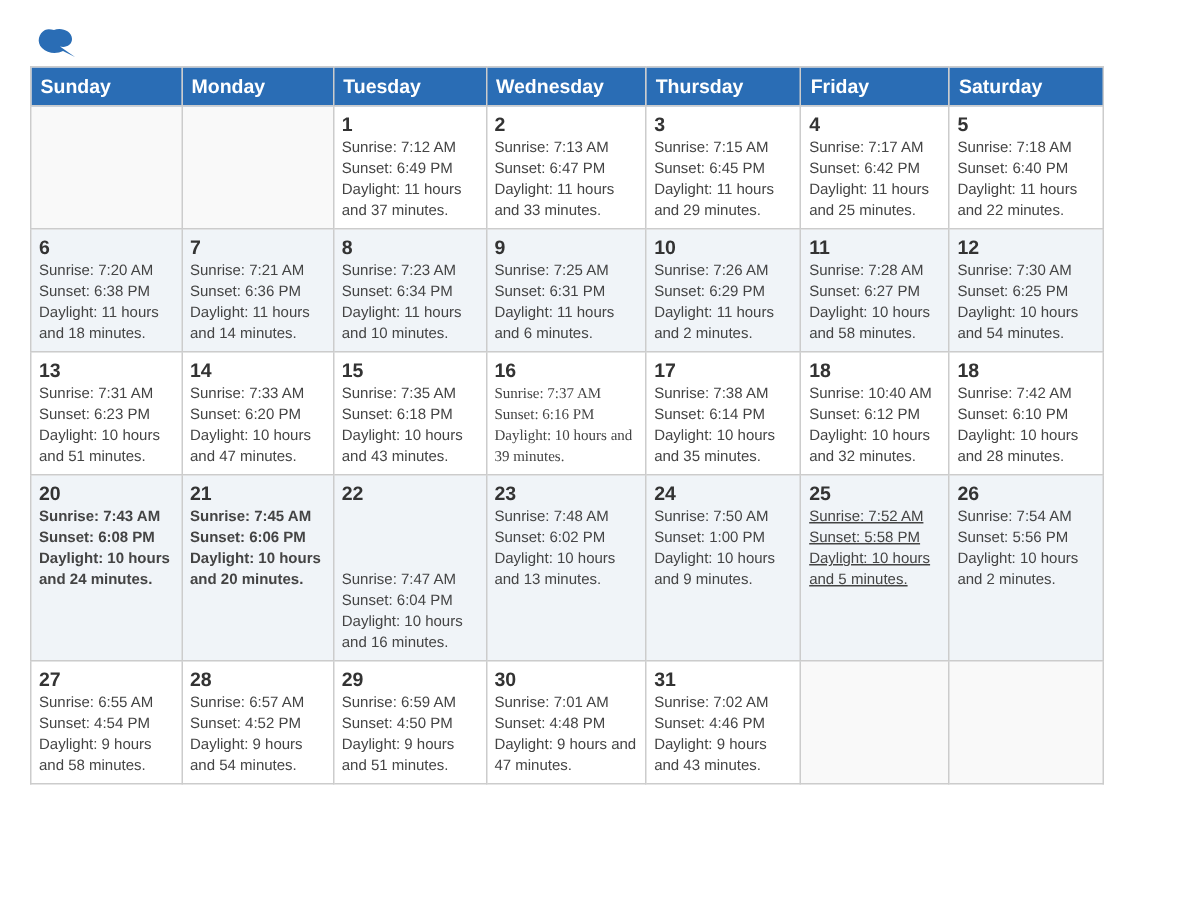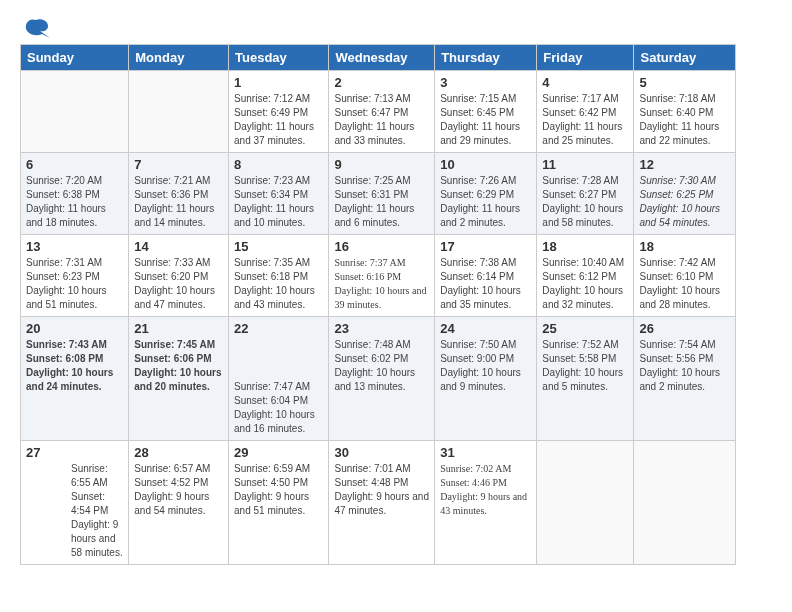--- a/index.html
+++ b/index.html
@@ -189,21 +189,21 @@
 Daylight: 11 hours and 2 minutes.</div>
           </td>
           <td>
             <span class="day-num">11</span>
             <div class="day-info" style="white-space: pre-line;">Sunrise: 7:28 AM
 Sunset: 6:27 PM
 Daylight: 10 hours and 58 minutes.</div>
           </td>
           <td>
             <span class="day-num">12</span>
-            <div class="day-info" style="white-space: pre-line; font-style: italic;">Sunrise: 7:30 AM
+            <div class="day-info" style="white-space: pre-line;">Sunrise: 7:30 AM
 Sunset: 6:25 PM
 Daylight: 10 hours and 54 minutes.</div>
           </td>
         </tr>
         <tr>
           <td>
             <span class="day-num">13</span>
             <div class="day-info" style="white-space: pre-line;">Sunrise: 7:31 AM
 Sunset: 6:23 PM
 Daylight: 10 hours and 51 minutes.</div>
@@ -266,40 +266,40 @@
           </td>
           <td>
             <span class="day-num">23</span>
             <div class="day-info" style="white-space: pre-line;">Sunrise: 7:48 AM
 Sunset: 6:02 PM
 Daylight: 10 hours and 13 minutes.</div>
           </td>
           <td>
             <span class="day-num">24</span>
             <div class="day-info" style="white-space: pre-line;">Sunrise: 7:50 AM
-Sunset: 9:00 PM
+Sunset: 1:00 PM
 Daylight: 10 hours and 9 minutes.</div>
           </td>
           <td>
             <span class="day-num">25</span>
-            <div class="day-info" style="white-space: pre-line;">Sunrise: 7:52 AM
+            <div class="day-info" style="white-space: pre-line; text-decoration: underline;">Sunrise: 7:52 AM
 Sunset: 5:58 PM
 Daylight: 10 hours and 5 minutes.</div>
           </td>
           <td>
             <span class="day-num">26</span>
             <div class="day-info" style="white-space: pre-line;">Sunrise: 7:54 AM
 Sunset: 5:56 PM
 Daylight: 10 hours and 2 minutes.</div>
           </td>
         </tr>
         <tr>
           <td>
             <span class="day-num">27</span>
-            <div class="day-info" style="white-space: pre-line; margin-left: 45px;">Sunrise: 6:55 AM
+            <div class="day-info" style="white-space: pre-line;">Sunrise: 6:55 AM
 Sunset: 4:54 PM
 Daylight: 9 hours and 58 minutes.</div>
           </td>
           <td>
             <span class="day-num">28</span>
             <div class="day-info" style="white-space: pre-line;">Sunrise: 6:57 AM
 Sunset: 4:52 PM
 Daylight: 9 hours and 54 minutes.</div>
           </td>
           <td>
@@ -309,21 +309,21 @@
 Daylight: 9 hours and 51 minutes.</div>
           </td>
           <td>
             <span class="day-num">30</span>
             <div class="day-info" style="white-space: pre-line;">Sunrise: 7:01 AM
 Sunset: 4:48 PM
 Daylight: 9 hours and 47 minutes.</div>
           </td>
           <td>
             <span class="day-num">31</span>
-            <div class="day-info" style="white-space: pre-line; font-family: Liberation Serif, serif;">Sunrise: 7:02 AM
+            <div class="day-info" style="white-space: pre-line;">Sunrise: 7:02 AM
 Sunset: 4:46 PM
 Daylight: 9 hours and 43 minutes.</div>
           </td>
           <td class="empty-cell"></td>
           <td class="empty-cell"></td>
         </tr>
       </tbody>
   </table>
 </div>
 

